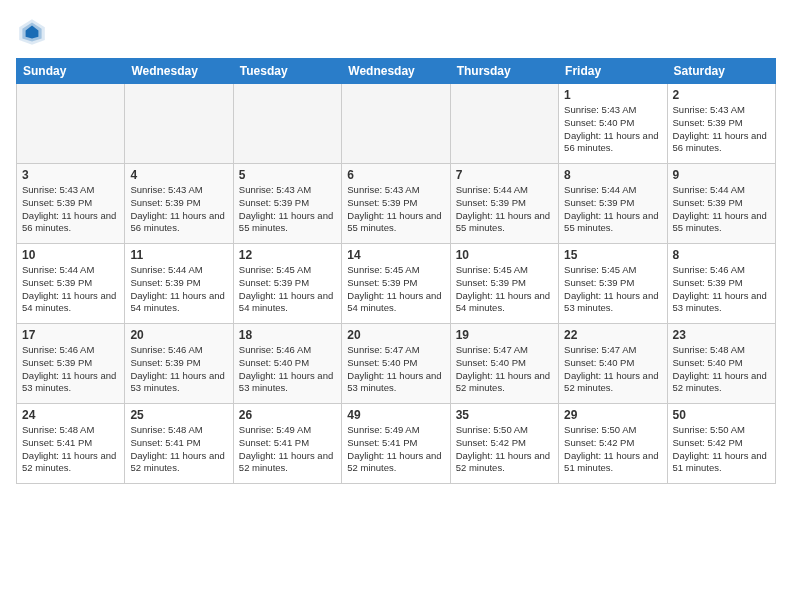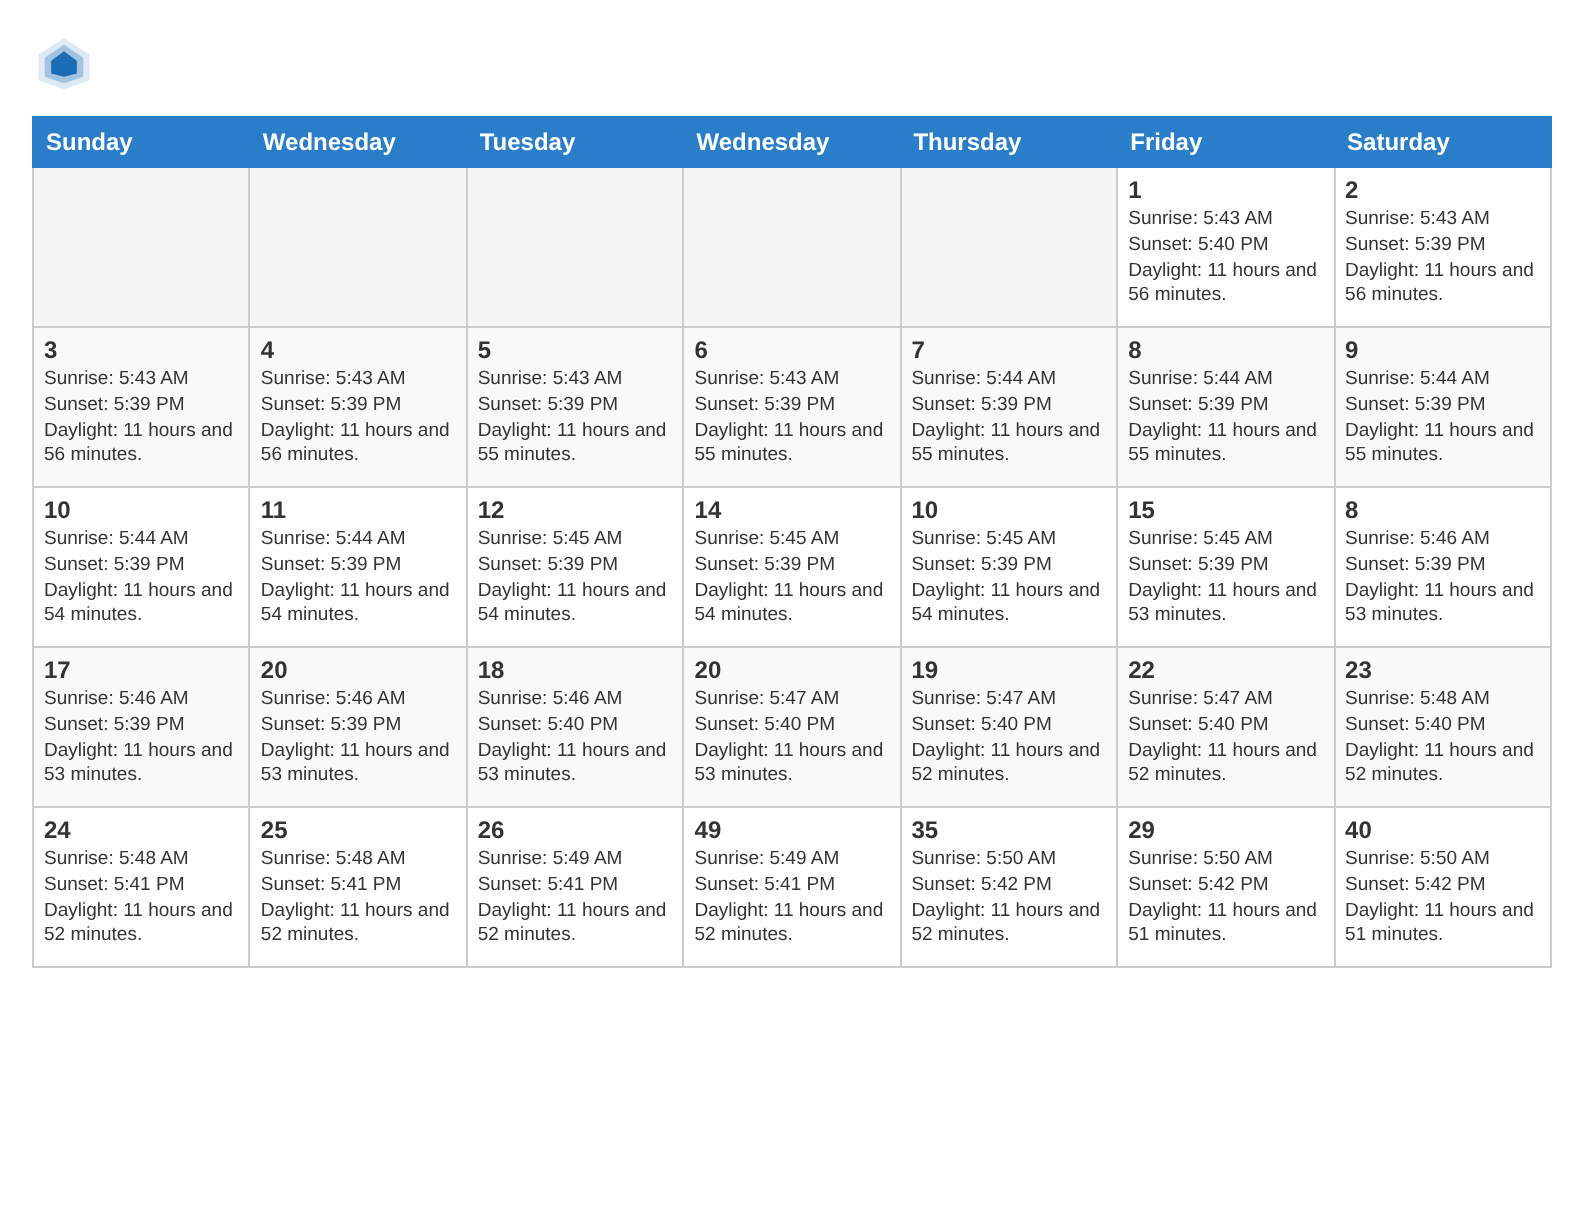--- a/index.html
+++ b/index.html
@@ -305,20 +305,20 @@
 Sunset: 5:42 PM
 Daylight: 11 hours and 52 minutes.</div>
         </td>
         <td>
           <span class="day-number">29</span>
           <div class="day-info" style="white-space: pre-line;">Sunrise: 5:50 AM
 Sunset: 5:42 PM
 Daylight: 11 hours and 51 minutes.</div>
         </td>
         <td>
-          <span class="day-number">40</span>
+          <span class="day-number">50</span>
           <div class="day-info" style="white-space: pre-line;">Sunrise: 5:50 AM
 Sunset: 5:42 PM
 Daylight: 11 hours and 51 minutes.</div>
         </td>
       </tr>
     </tbody>
 </table>
 
 </body></html>

